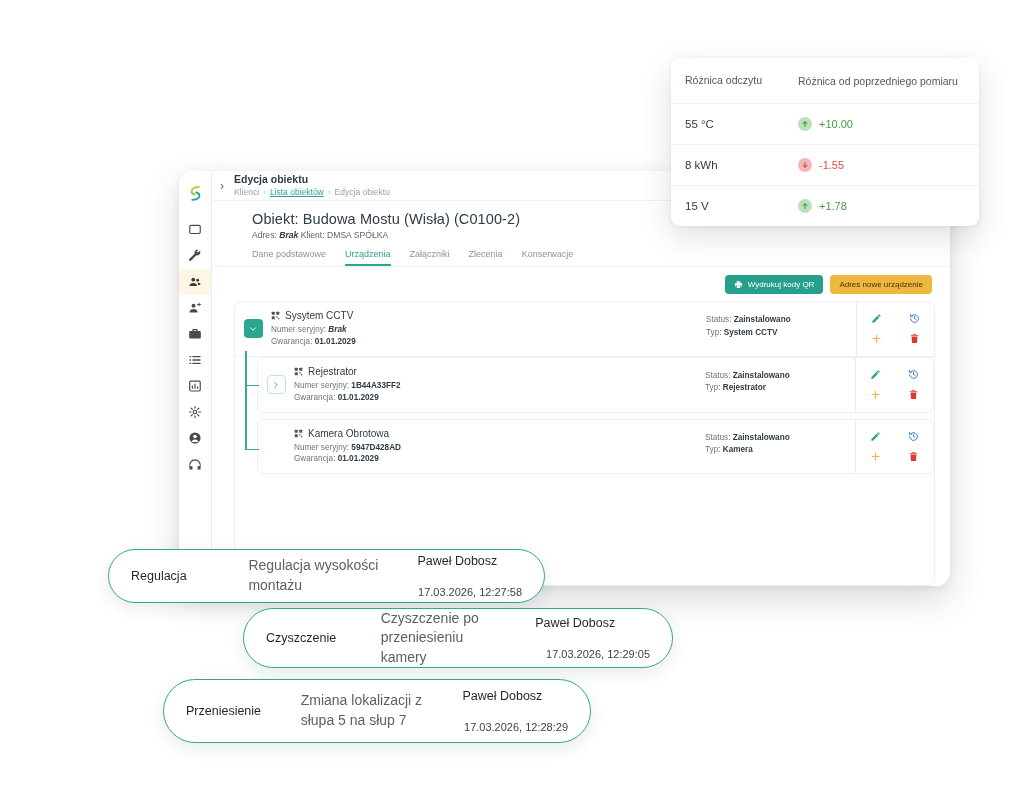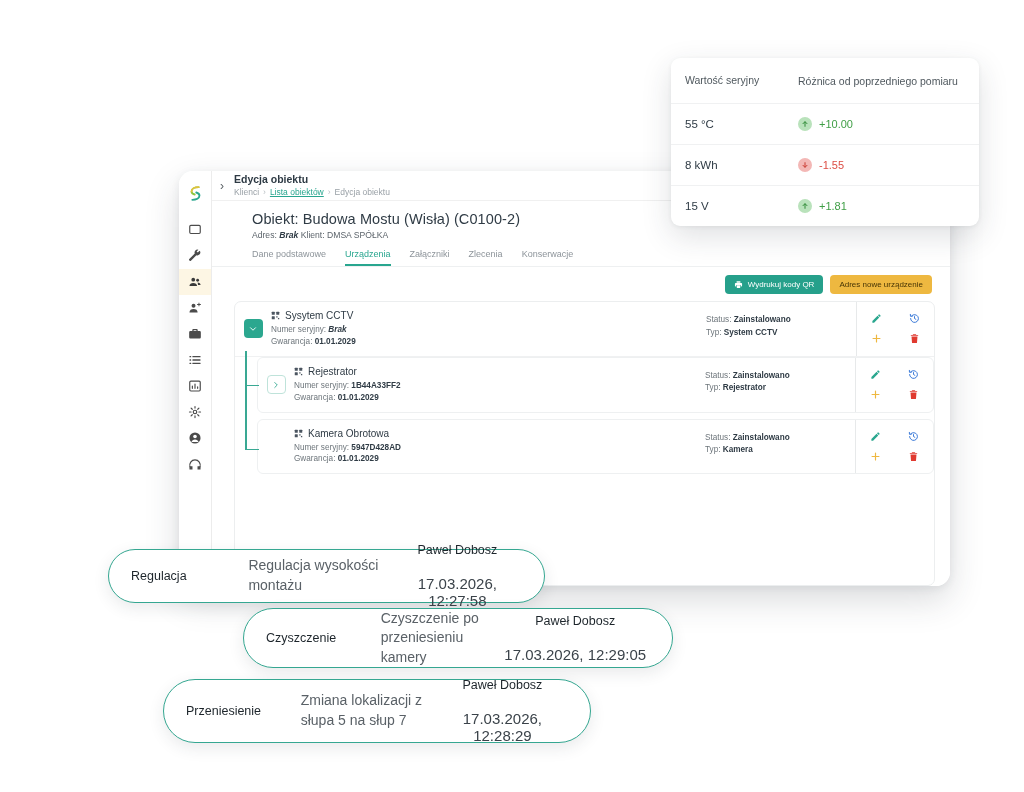--- a/index.html
+++ b/index.html
@@ -179,21 +179,21 @@
     border: 1.6px solid #35a791;
     border-radius: 999px;
     display: flex; align-items: center;
     box-shadow: 0 5px 16px rgba(40,50,60,0.10);
     padding: 0 22px;
   }
   .pill .p-type { font-size: 12.5px; color: #1d252b; font-weight: normal; }
   .pill .p-desc { font-size: 14px; color: #5a6167; line-height: 1.4; }
   .pill .p-right { text-align: center; }
   .pill .p-user { font-size: 12.5px; color: #1d252b; }
-  .pill .p-date { font-size: 15px; color: #3b434a; margin-top: 18px; }
+  .pill .p-date { font-size: 11px; color: #3b434a; margin-top: 18px; text-align: right; }
 
   #pill-1 { left: 108px; top: 549px; width: 437px; height: 54px; }
   #pill-1 .p-type { width: 118px; }
   #pill-1 .p-desc { width: 145px; }
   #pill-1 .p-right { margin-left: auto; width: 130px; }
 
   #pill-2 { left: 243px; top: 608px; width: 430px; height: 60px; }
   #pill-2 .p-type { width: 115px; }
   #pill-2 .p-desc { width: 120px; }
   #pill-2 .p-right { margin-left: auto; width: 150px; }
@@ -518,21 +518,21 @@
           </div>
         </div>
       </div>
 
     </div>
   </div>
 </div>
 
 <div class="meas-card">
   <div class="meas-head">
-    <div class="c1">Wartość seryjny</div>
+    <div class="c1">Różnica odczytu</div>
     <div class="c2">Różnica od poprzedniego pomiaru</div>
   </div>
   <div class="meas-row">
     <div class="c1">55 °C</div>
     <div class="c2">
       <span class="dot dot-up">
           <svg viewBox="0 0 24 24" fill="none" stroke="#2f8a36" stroke-width="3" stroke-linecap="round" stroke-linejoin="round">
             <path d="M12 19V6"></path>
             <polyline points="6 11 12 5 18 11"></polyline>
           </svg>
@@ -554,21 +554,21 @@
   </div>
   <div class="meas-row">
     <div class="c1">15 V</div>
     <div class="c2">
       <span class="dot dot-up">
           <svg viewBox="0 0 24 24" fill="none" stroke="#2f8a36" stroke-width="3" stroke-linecap="round" stroke-linejoin="round">
             <path d="M12 19V6"></path>
             <polyline points="6 11 12 5 18 11"></polyline>
           </svg>
         </span>
-      <span class="val-up">+1.81</span>
+      <span class="val-up">+1.78</span>
     </div>
   </div>
 </div>
 
 <div class="pill" id="pill-1">
   <div class="p-type">Regulacja</div>
   <div class="p-desc">Regulacja wysokości montażu</div>
   <div class="p-right">
     <div class="p-user">Paweł Dobosz</div>
     <div class="p-date">17.03.2026, 12:27:58</div>

